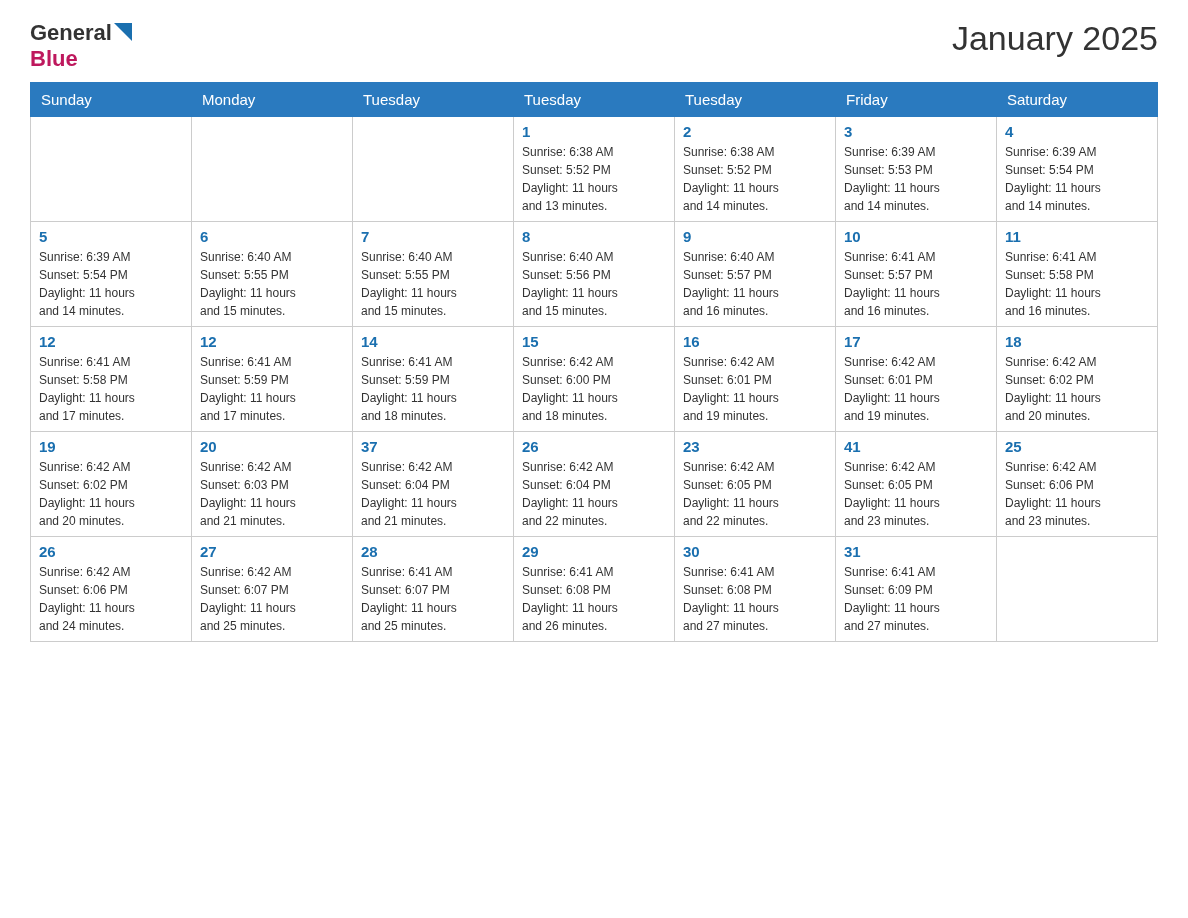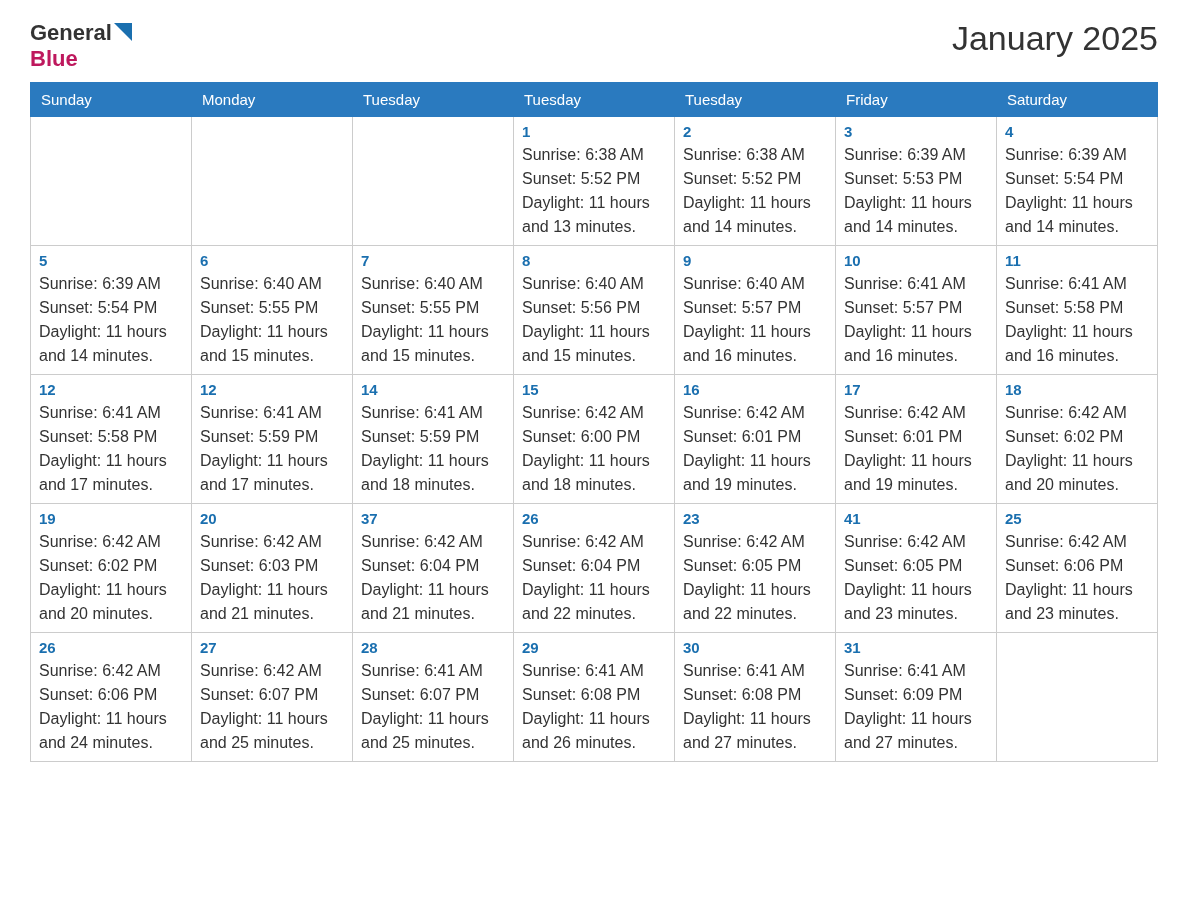--- a/index.html
+++ b/index.html
@@ -63,21 +63,21 @@
       min-height: 100px;
     }
     .day-number {
       font-size: 15px;
       font-weight: bold;
       color: #1a6faf;
       display: block;
       margin-bottom: 3px;
     }
     .day-info {
-      font-size: 16px;
+      font-size: 12px;
       color: #333;
       line-height: 1.5;
     }
     .empty-cell {
       background: #fff;
     }
     .logo-block {
       display: flex;
       flex-direction: column;
     }

